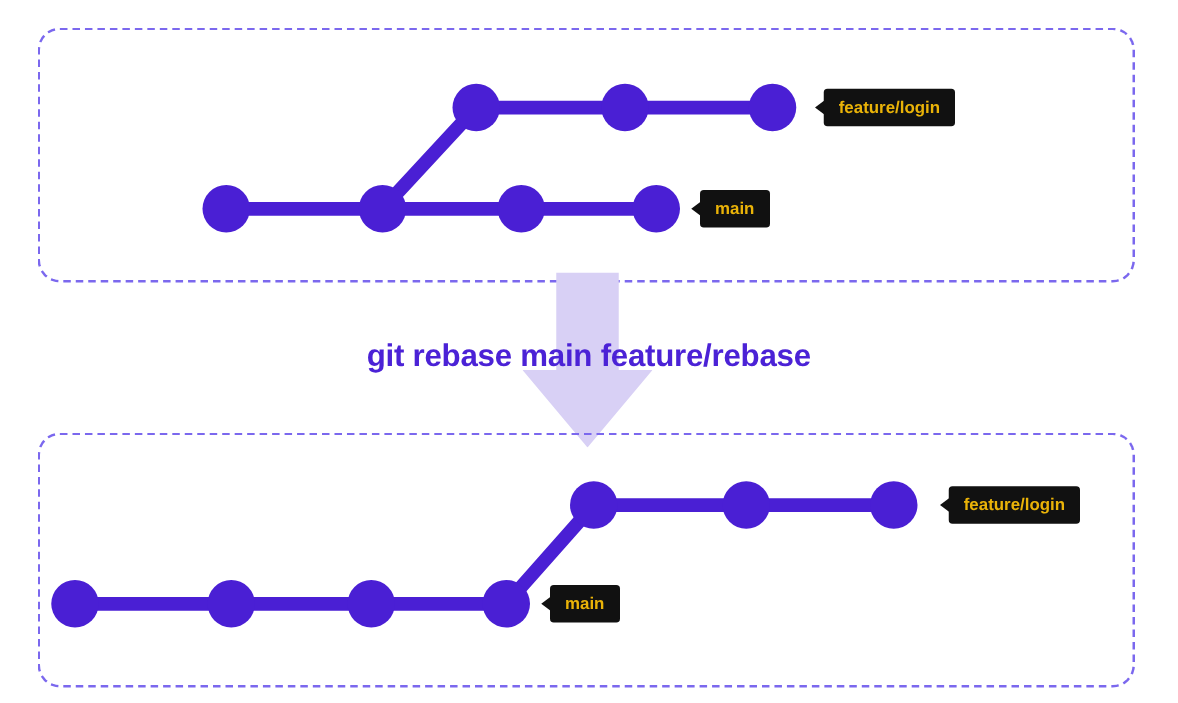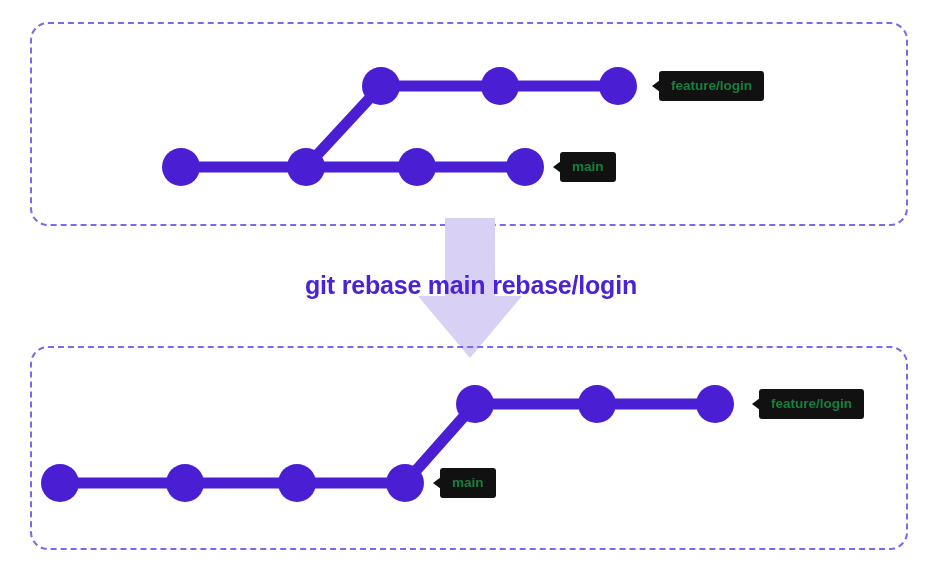--- a/index.html
+++ b/index.html
@@ -73,21 +73,21 @@
   .branch-tag .tag-pointer {
     width: 0;
     height: 0;
     border-top: 6px solid transparent;
     border-bottom: 6px solid transparent;
     border-right: 8px solid #111111;
     flex: 0 0 auto;
   }
   .branch-tag .tag-body {
     background: #111111;
-    color: #15803d;
+    color: #eab308;
     font-family: "Liberation Sans", sans-serif;
     font-weight: bold;
     font-size: 13.5px;
     line-height: 30px;
     height: 30px;
     padding: 0 12px;
     border-radius: 3px;
     white-space: nowrap;
     margin-left: -1px;
   }
@@ -129,21 +129,21 @@
 
   <div class="branch-tag" id="tag-before-main">
     <span class="tag-pointer"></span>
     <span class="tag-body">main</span>
   </div>
 
   <svg id="rebase-arrow" viewBox="0 0 104 140" xmlns="http://www.w3.org/2000/svg">
     <polygon points="27,0 77,0 77,78 104,78 52,140 0,78 27,78" fill="#d8d0f5"></polygon>
   </svg>
 
-  <div id="rebase-command">git rebase main rebase/login</div>
+  <div id="rebase-command">git rebase main feature/rebase</div>
 
   <div class="panel" id="panel-after"></div>
 
   <svg class="graph" id="graph-after" viewBox="0 0 942 562" xmlns="http://www.w3.org/2000/svg">
 
     <line x1="60" y1="483" x2="405" y2="483" stroke="#4a1fd4" stroke-width="11" stroke-linecap="round"></line>
 
     <line x1="405" y1="483" x2="475" y2="404" stroke="#4a1fd4" stroke-width="11" stroke-linecap="round"></line>
 
     <line x1="475" y1="404" x2="715" y2="404" stroke="#4a1fd4" stroke-width="11" stroke-linecap="round"></line>

